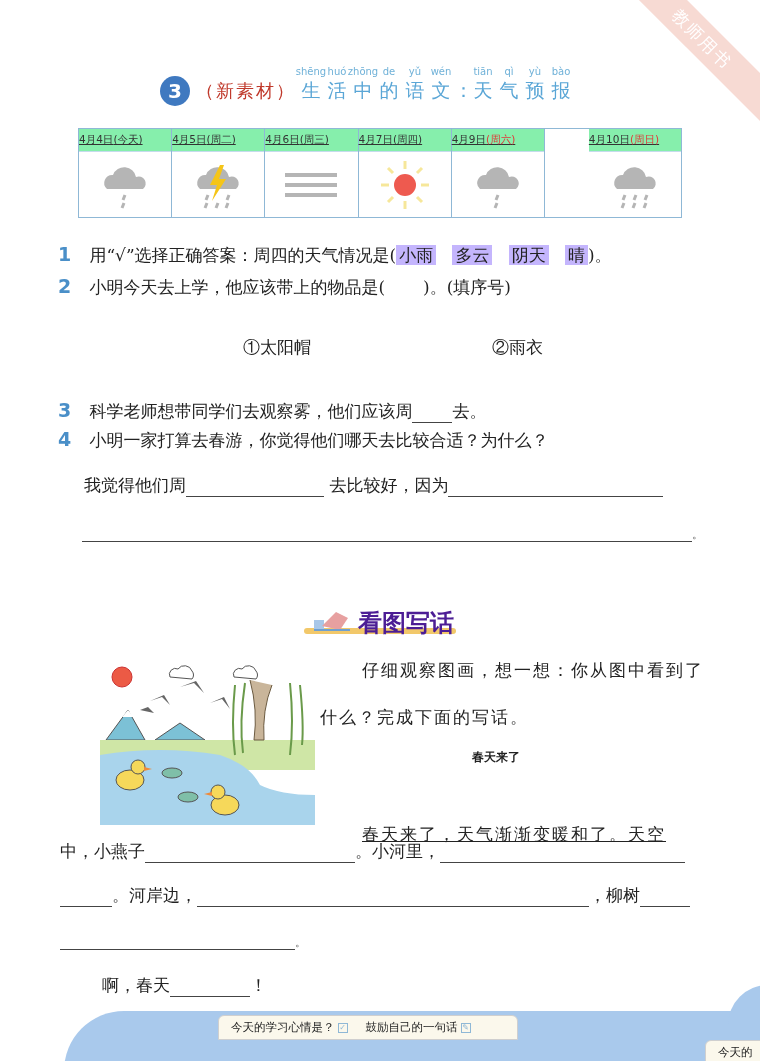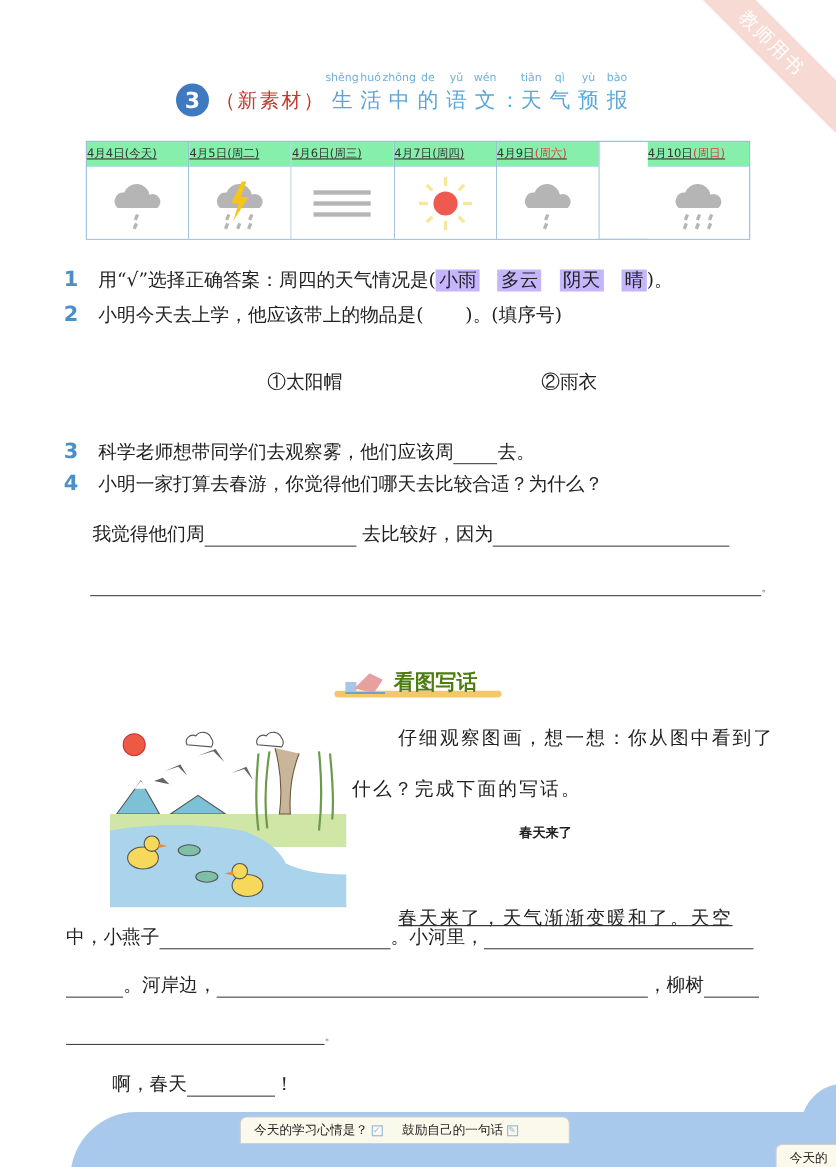--- a/index.html
+++ b/index.html
@@ -40,21 +40,21 @@
   .q { position: absolute; left: 58px; font-size: 17px; color: #222; white-space: nowrap; }
   .q .num { font-family: "DejaVu Sans", sans-serif; font-weight: bold; color: #4a8fc8; font-size: 19px; display: inline-block; width: 26px; }
   .hl { background: #c4b5fd; padding: 0 3px; }
   .blank { display: inline-block; border-bottom: 1px solid #444; vertical-align: bottom; height: 18px; }
   .opt { position: absolute; font-size: 17px; }
 
   
   .sec-head { position: absolute; top: 606px; left: 304px; width: 152px; height: 30px; }
   .sec-bar { position: absolute; left: 0; right: 0; bottom: 2px; height: 6px; background: #f2c86a; border-radius: 3px; }
   .sec-icon { position: absolute; left: 8px; top: 2px; width: 40px; height: 24px; }
-  .sec-title { position: absolute; left: 54px; top: 1px; font-family: "DejaVu Sans", sans-serif; font-weight: bold; font-size: 19px; color: #4d7c0f; }
+  .sec-title { position: absolute; left: 54px; top: 1px; font-family: "DejaVu Sans", sans-serif; font-weight: bold; font-size: 24px; color: #4c1d95; }
 
   .para { position: absolute; font-size: 17px; white-space: nowrap; letter-spacing: 2px; }
   .subtitle { position: absolute; top: 749px; left: 472px; font-family: "DejaVu Sans", sans-serif; font-weight: bold; font-size: 12px; }
 
   .pic { position: absolute; top: 655px; left: 100px; width: 215px; height: 170px; }
 
   
   .footer-wave { position: absolute; left: 64px; bottom: -40px; width: 700px; height: 90px; background: #a9c9ec; border-radius: 60px 0 0 0; }
   .footer-bar { position: absolute; left: 218px; top: 1015px; width: 300px; height: 25px; background: #fbf8ec; border: 1px solid #cfcfcf; border-radius: 6px 6px 0 0; font-family: "DejaVu Sans", sans-serif; font-size: 11.5px; display: flex; align-items: center; padding-left: 12px; gap: 18px; color: #222; }
   .footer-bar .cb { display: inline-block; width: 10px; height: 10px; border: 1px solid #8fb8d6; margin-left: 3px; vertical-align: middle; font-size: 8px; line-height: 8px; color: #8fb8d6; text-align: center; }

